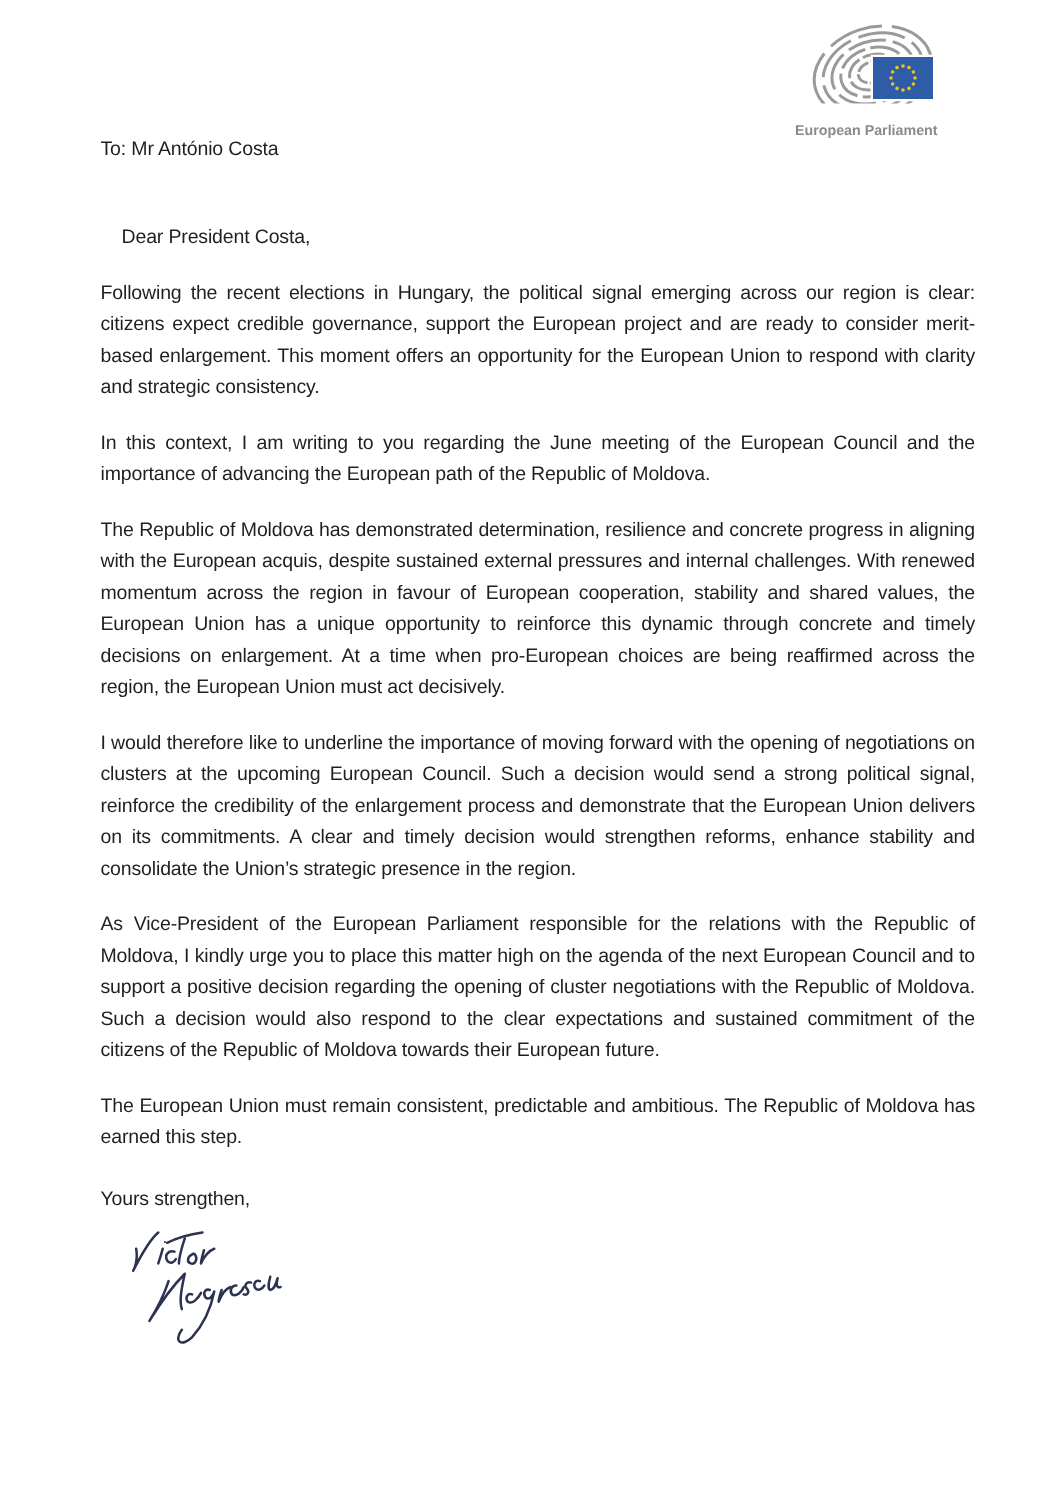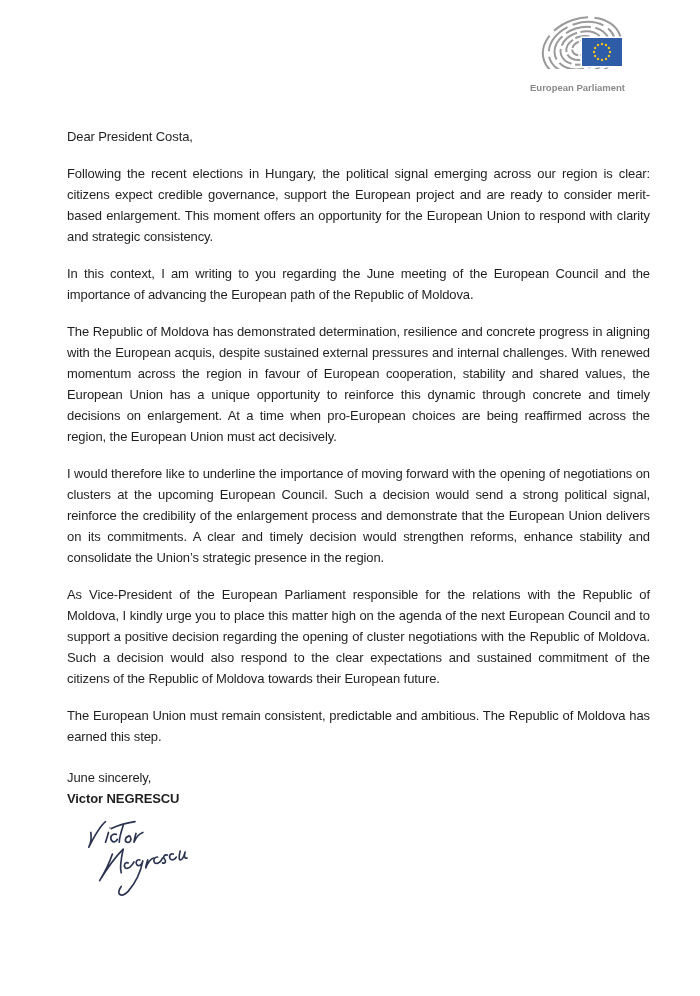--- a/index.html
+++ b/index.html
@@ -38,21 +38,21 @@
     position: absolute;
     left: 67px;
     top: 88px;
     width: 583px;
     font-size: 13px;
     line-height: 21px;
     letter-spacing: -0.1px;
   }
   .recipient { margin: 0 0 38px 0; }
   .recipient div { white-space: nowrap; }
-  .salutation { margin: 0 0 16px 0; }
+  .salutation { margin: 0 0 16px 14px; }
   p.para {
     margin: 12px 0 16px 0;
     text-align: justify;
   }
   .closing { margin-top: 20px; }
   .signer-name { font-weight: bold; }
   .signature {
     margin-top: 7px;
     margin-left: 12px;
     width: 110px;
@@ -94,34 +94,34 @@
             <circle cx="16" cy="7.07" r="1.2"></circle>
         </g>
       </g>
     </svg>
     <div class="logo-caption">European Parliament</div>
   </div>
 
   <div class="content">
 
     <div class="recipient">
+      <div>To: Mr António Costa</div>
     </div>
 
     <div class="salutation">Dear President Costa,</div>
 
     <p class="para">Following the recent elections in Hungary, the political signal emerging across our region is clear: citizens expect credible governance, support the European project and are ready to consider merit-based enlargement. This moment offers an opportunity for the European Union to respond with clarity and strategic consistency.</p>
     <p class="para">In this context, I am writing to you regarding the June meeting of the European Council and the importance of advancing the European path of the Republic of Moldova.</p>
     <p class="para">The Republic of Moldova has demonstrated determination, resilience and concrete progress in aligning with the European acquis, despite sustained external pressures and internal challenges. With renewed momentum across the region in favour of European cooperation, stability and shared values, the European Union has a unique opportunity to reinforce this dynamic through concrete and timely decisions on enlargement. At a time when pro-European choices are being reaffirmed across the region, the European Union must act decisively.</p>
     <p class="para">I would therefore like to underline the importance of moving forward with the opening of negotiations on clusters at the upcoming European Council. Such a decision would send a strong political signal, reinforce the credibility of the enlargement process and demonstrate that the European Union delivers on its commitments. A clear and timely decision would strengthen reforms, enhance stability and consolidate the Union’s strategic presence in the region.</p>
     <p class="para">As Vice-President of the European Parliament responsible for the relations with the Republic of Moldova, I kindly urge you to place this matter high on the agenda of the next European Council and to support a positive decision regarding the opening of cluster negotiations with the Republic of Moldova. Such a decision would also respond to the clear expectations and sustained commitment of the citizens of the Republic of Moldova towards their European future.</p>
     <p class="para">The European Union must remain consistent, predictable and ambitious. The Republic of Moldova has earned this step.</p>
 
     <div class="closing">
-      <div>June sincerely,</div>
-      <div class="signer-name">Victor NEGRESCU</div>
+      <div>Yours strengthen,</div>
     </div>
 
     
     <svg class="signature" viewBox="0 0 112 84" role="img" aria-label="Victor Negrescu">
       <g fill="none" stroke="#2b3350" stroke-width="1.7" stroke-linecap="round" stroke-linejoin="round">
 
         <path d="M12,16 C13,22 12,27 10,31 C15,21 21,10 27,5"></path>
         <path d="M30,16 C29,20 28,23 27,26"></path>
         <circle cx="31.5" cy="11.5" r="0.7" fill="#2b3350" stroke="none"></circle>
         <path d="M38,18 C34,17 31,20 33,24 C35,27 38,25 39,23"></path>

